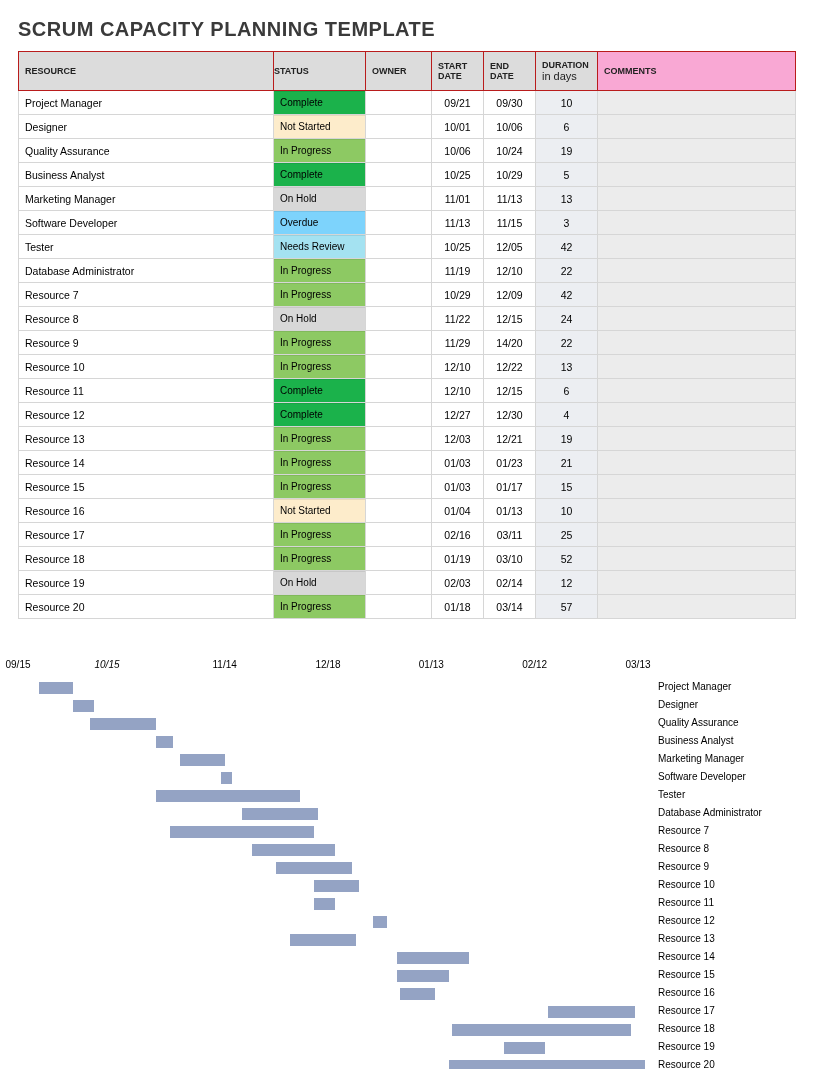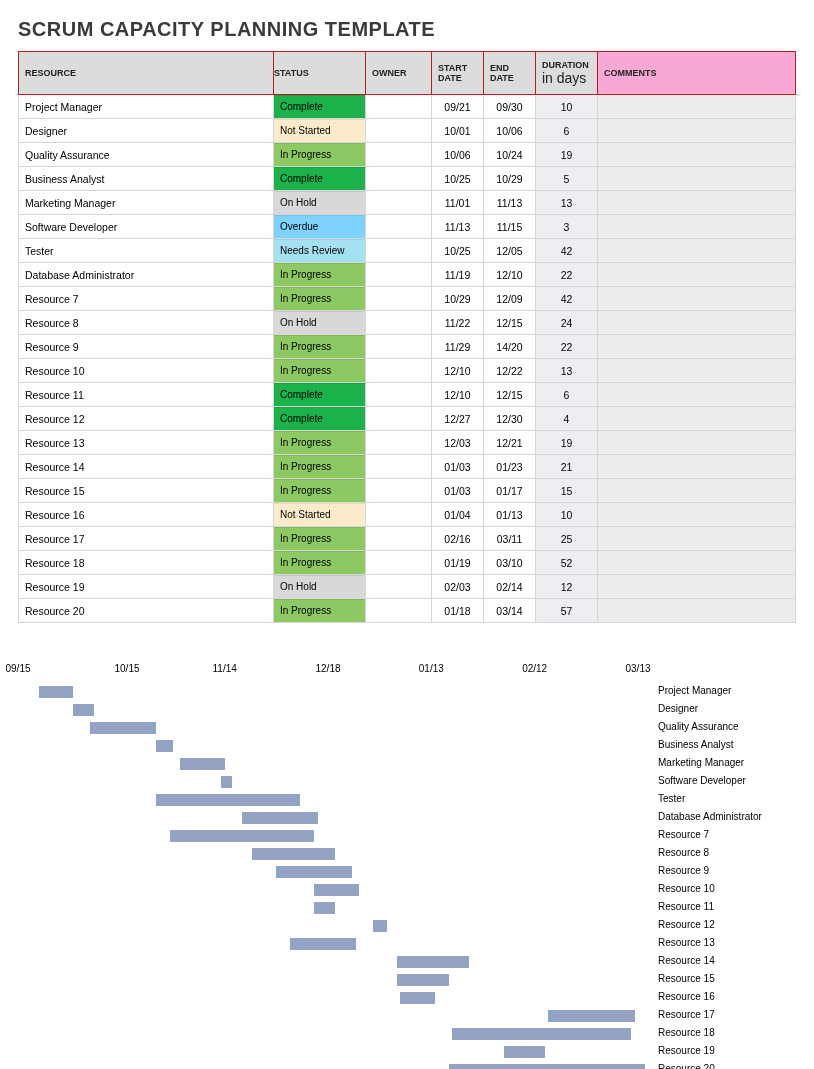--- a/index.html
+++ b/index.html
@@ -28,21 +28,21 @@
     text-align: left;
     padding: 8px 6px;
     border: 1px solid #b91c1c;
     font-weight: 700;
     font-size: 9px;
     color: #222;
   }
   thead th .sub {
     display: block;
     font-weight: 400;
-    font-size: 14px;
+    font-size: 11px;
   }
   tbody td {
     border: 1px solid #d6d6d6;
     padding: 4px 6px;
     height: 24px;
     vertical-align: middle;
   }
   .col-resource { width: 255px; }
   .col-status   { width: 92px; padding:0 !important;}
   .col-owner    { width: 66px; }
@@ -335,21 +335,21 @@
         <td class="col-end">03/14</td>
         <td class="col-duration">57</td>
         <td class="col-comments"></td>
       </tr>
     </tbody>
 </table>
 
 <div class="gantt-wrap">
   <div class="gantt-axis" id="gantt-axis">
       <div class="gantt-tick" style="left: 0px;">09/15</div>
-      <div class="gantt-tick" style="left: 109px;">10/15</div>
+      <div class="gantt-tick" style="left: 89px; font-style: italic;">10/15</div>
       <div class="gantt-tick" style="left: 206.667px;">11/14</div>
       <div class="gantt-tick" style="left: 310px;">12/18</div>
       <div class="gantt-tick" style="left: 413.333px;">01/13</div>
       <div class="gantt-tick" style="left: 516.667px;">02/12</div>
       <div class="gantt-tick" style="left: 620px;">03/13</div>
     </div>
   <div class="gantt-body" id="gantt-body">
       <div class="gantt-row">
         <div class="gantt-bar" style="left: 20.6667px; width: 34.4444px;"></div>
         <div class="gantt-label" style="left: 640px;">Project Manager</div>

